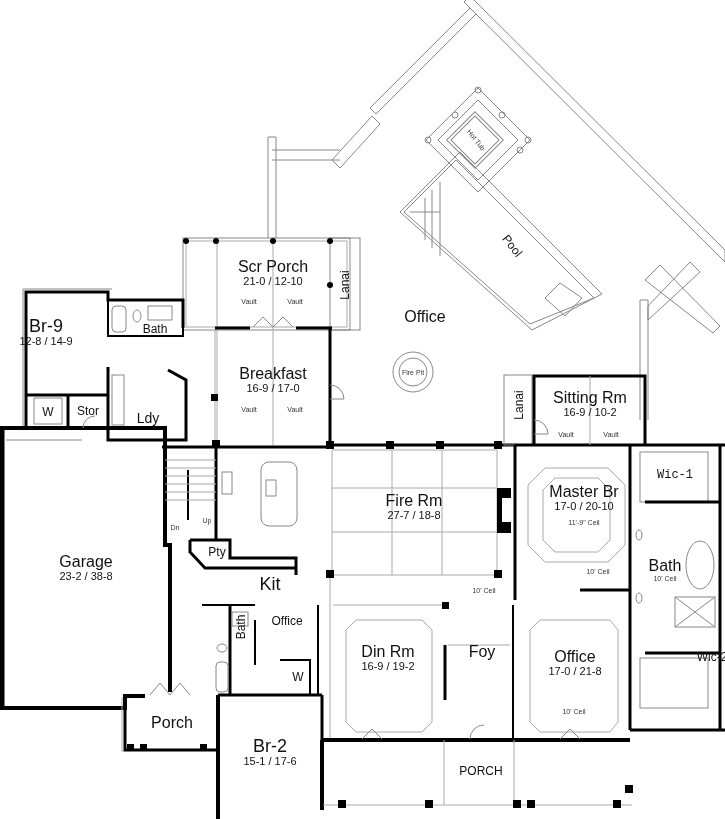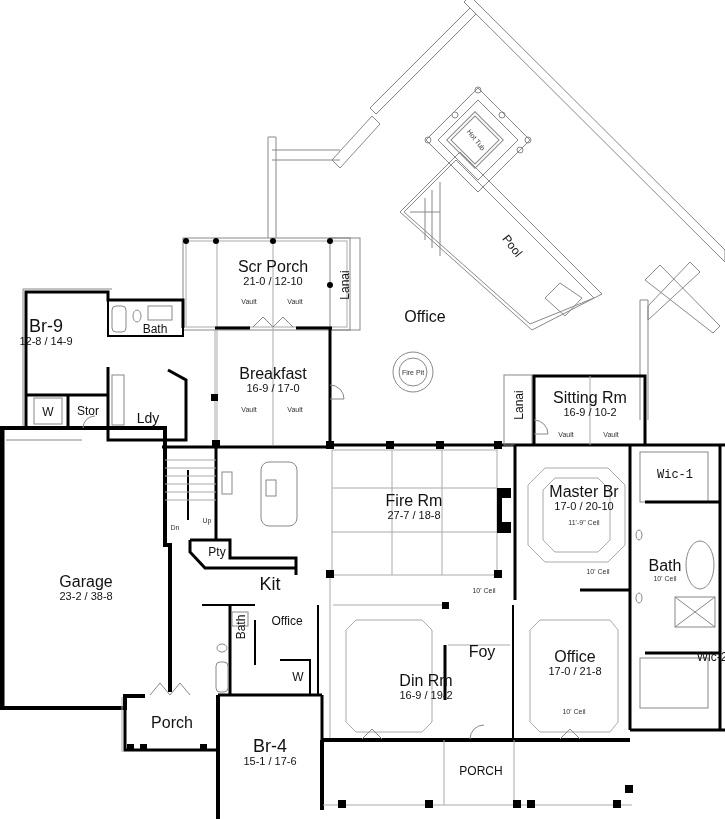--- a/index.html
+++ b/index.html
@@ -253,21 +253,21 @@
 <div class="lbl rn" style="left:425px;top:317px;">Office</div>
 <div class="lbl rn sm rot50" style="left:512px;top:246px;">Pool</div>
 <div class="lbl tiny rot50" style="left:476px;top:140px;">Hot Tub</div>
 <div class="lbl tiny" style="left:413px;top:373px;">Fire Pit</div>
 <div class="lbl rn sm vert" style="left:519px;top:405px;">Lanai</div>
 <div class="lbl rn" style="left:590px;top:404px;">
   <span>Sitting Rm</span>
   <span class="dim">16-9 / 10-2</span>
 </div>
 
-<div class="lbl rn" style="left:86px;top:588px;text-align:right;">
+<div class="lbl rn" style="left:86px;top:568px;text-align:right;">
   <span>Garage</span>
   <span class="dim">23-2 / 38-8</span>
 </div>
 <div class="lbl rn lg" style="left:270px;top:540px;margin-top:44px;">Kit</div>
 <div class="lbl rn sm" style="left:217px;top:552px;">Pty</div>
 <div class="lbl tiny" style="left:175px;top:528px;">Dn</div>
 <div class="lbl tiny" style="left:207px;top:521px;">Up</div>
 
 <div class="lbl rn" style="left:414px;top:507px;">
   <span>Fire Rm</span>
@@ -284,25 +284,25 @@
   <span>Bath</span>
   <span class="dim tiny">10' Ceil</span>
 </div>
 <div class="lbl rn sm" style="left:712px;top:657px;">Wic-2</div>
 
 <div class="lbl rn sm vert" style="left:241px;top:627px;">Bath</div>
 <div class="lbl rn sm" style="left:287px;top:621px;">Office</div>
 <div class="lbl rn sm" style="left:298px;top:677px;">W</div>
 <div class="lbl rn" style="left:172px;top:723px;">Porch</div>
 <div class="lbl rn lg" style="left:270px;top:752px;">
-  <span>Br-4</span>
+  <span>Br-2</span>
   <span class="dim">15-1 / 17-6</span>
 </div>
 
-<div class="lbl rn" style="left:388px;top:687px;margin-left:38px;">
+<div class="lbl rn" style="left:388px;top:658px;">
   <span>Din Rm</span>
   <span class="dim">16-9 / 19-2</span>
 </div>
 <div class="lbl tiny" style="left:484px;top:591px;">10' Ceil</div>
 <div class="lbl rn" style="left:482px;top:652px;">Foy</div>
 <div class="lbl rn" style="left:575px;top:663px;">
   <span>Office</span>
   <span class="dim">17-0 / 21-8</span>
 </div>
 <div class="lbl tiny" style="left:574px;top:712px;">10' Ceil</div>

